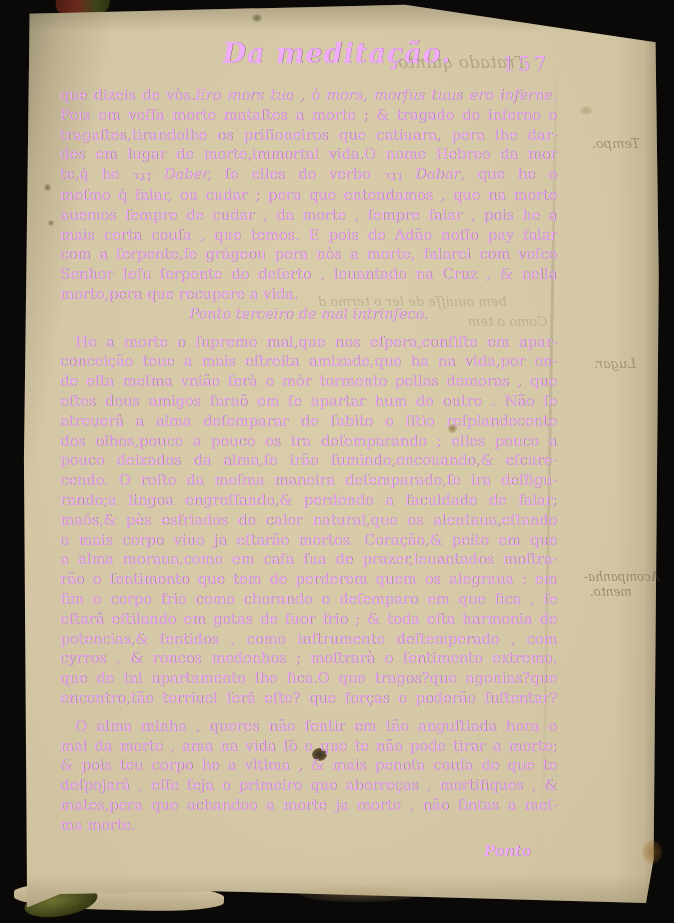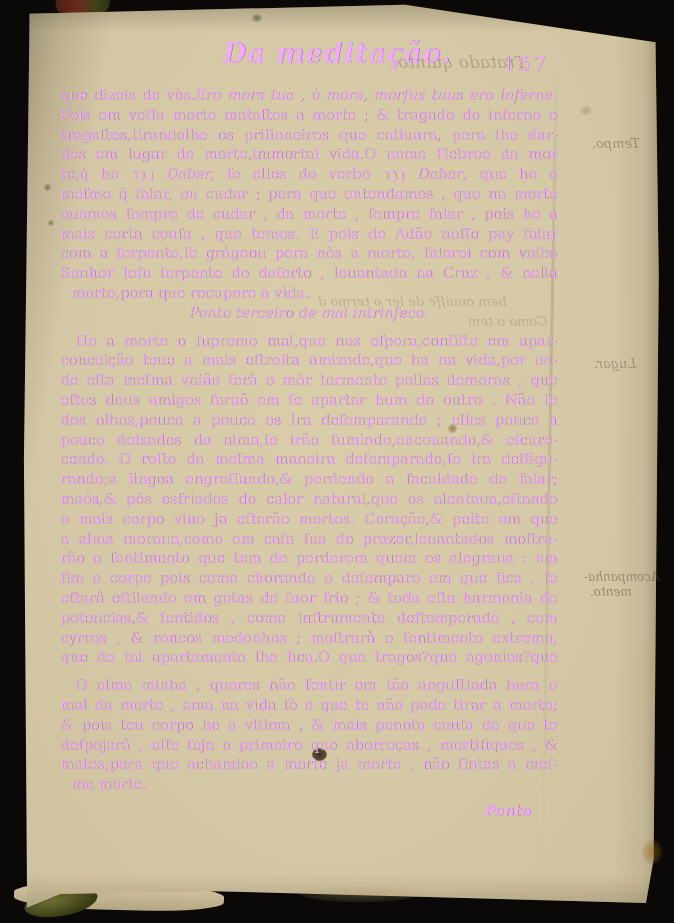--- a/index.html
+++ b/index.html
@@ -42,24 +42,24 @@
   
   .ink{color:#f0abfc;}
   .running-title{position:absolute;left:80px;top:38px;width:514px;text-align:center;
     font-style:italic;font-weight:bold;font-size:27px;letter-spacing:1px;
     text-shadow:.4px .4px .5px rgba(41,33,15,.55);}
   .folio{position:absolute;left:502px;top:52px;font-size:20px;letter-spacing:3px;
     text-shadow:.4px .4px .4px rgba(41,33,15,.5);}
   .textblock{position:absolute;left:60px;top:86px;width:497px;font-size:14.5px;
     line-height:19.8px;text-shadow:.3px .3px .3px rgba(43,35,20,.55);}
   .ln{text-align:justify;text-align-last:justify;white-space:normal;}
-  .last{text-align-last:left;margin-left:11px;}
+  .last{text-align-last:left;}
   .ind{text-indent:15px;margin-top:8px;}
   .it{font-style:italic;margin-top:43px;}
-  .heb{font-family:"DejaVu Sans", sans-serif;font-size:14px;}
+  .heb{font-family:"DejaVu Sans", sans-serif;font-size:11px;}
   .heading{text-align:right;text-align-last:center;font-style:italic;}
   .catchword{margin-top:6px;text-align:right;text-align-last:right;padding-right:26px;
     font-style:italic;font-weight:bold;}
   
   .ghost{position:absolute;color:#5f5440;transform:scaleX(-1);filter:blur(.4px);
     font-style:italic;white-space:nowrap;}
   .g-title{left:398px;top:52px;font-size:17px;opacity:.30;}
   .g-line1{left:318px;top:294px;font-size:13px;opacity:.22;}
   .g-line2{left:468px;top:314px;font-size:13px;opacity:.22;}
   .g-tempo{left:592px;top:136px;font-size:13px;opacity:.45;}
@@ -113,33 +113,35 @@
     <div class="ln">com a ſerpente,ſe grágeou pera nòs a morte, falarei com voſco</div>
     <div class="ln">Senhor Ieſu ſerpente do deſerto , leuantado na Cruz , &amp; nella</div>
     <div class="ln last">morto,pera que recupere a vida.</div>
 
     <div class="ln heading">Ponto terceiro de mal intrinſeco.</div>
 
     <div class="ln ind">He a morte o ſupremo mal,que nos eſpera,conſiſte em apar-</div>
     <div class="ln">conceição teue a mais eſtreita amizade,que ha na vida,por on-</div>
     <div class="ln">de eſta meſma vnião ſerà o mòr tormento pellas demoras , que</div>
     <div class="ln">eſtes dous amigos faraõ em ſe apartar hum do outro . Não ſe</div>
+    <div class="ln">atreuerâ a alma deſemparar de ſubito o ſitio reſplandecente</div>
     <div class="ln">dos olhos,pouco a pouco os ira deſemparando ; elles pouco a</div>
     <div class="ln">pouco deixados da alma,ſe irão ſumindo,encouando,&amp; eſcure-</div>
     <div class="ln">cendo. O roſto da meſma maneira deſemparado,ſe ira deſfigu-</div>
     <div class="ln">rando;a lingoa engroſſando,&amp; perdendo a faculdade de falar;</div>
     <div class="ln">maós,&amp; pès esfriados do calor natural,que os alentaua,eſtando</div>
     <div class="ln">o mais corpo viuo ja eſtarão mortos. Coração,&amp; peito em que</div>
     <div class="ln">a alma moraua,como em caſa ſua de prazer,leuantados moſtra-</div>
     <div class="ln">rão o ſentimento que tem de perderem quem os alegraua : em</div>
-    <div class="ln">fim o corpo pois como chorando o deſemparo em que fica , ſe</div>
+    <div class="ln">fim o corpo frio como chorando o deſemparo em que fica , ſe</div>
     <div class="ln">eſtarâ eſtilando em gotas de ſuor frio ; &amp; toda eſta harmonia de</div>
     <div class="ln">potencias,&amp; ſentidos , como inſtrumento deſtemperado , com</div>
     <div class="ln">cyrros , &amp; roncos medonhos ; moſtrarà o ſentimento extremo,</div>
     <div class="ln">que de tal apartamento lhe fica.O que tragos?que agonias?que</div>
+    <div class="ln">encontro,tão terriuel ſerâ eſte? que forças o poderão ſuſtentar?</div>
 
     <div class="ln ind">O alma minha , queres não ſentir em tão anguſtiada hora o</div>
     <div class="ln">mal da morte , ama na vida ſò o que te não pode tirar a morte;</div>
     <div class="ln">&amp; pois teu corpo he a vltima , &amp; mais penoſa couſa de que te</div>
     <div class="ln">deſpojarâ , eſſe ſeja o primeiro que aborreças , mortifiques , &amp;</div>
     <div class="ln">mates,pera que achandoo a morte ja morto , não ſintas a meſ-</div>
     <div class="ln last">ma morte.</div>
 
     <div class="catchword">Ponto</div>
   </div>

